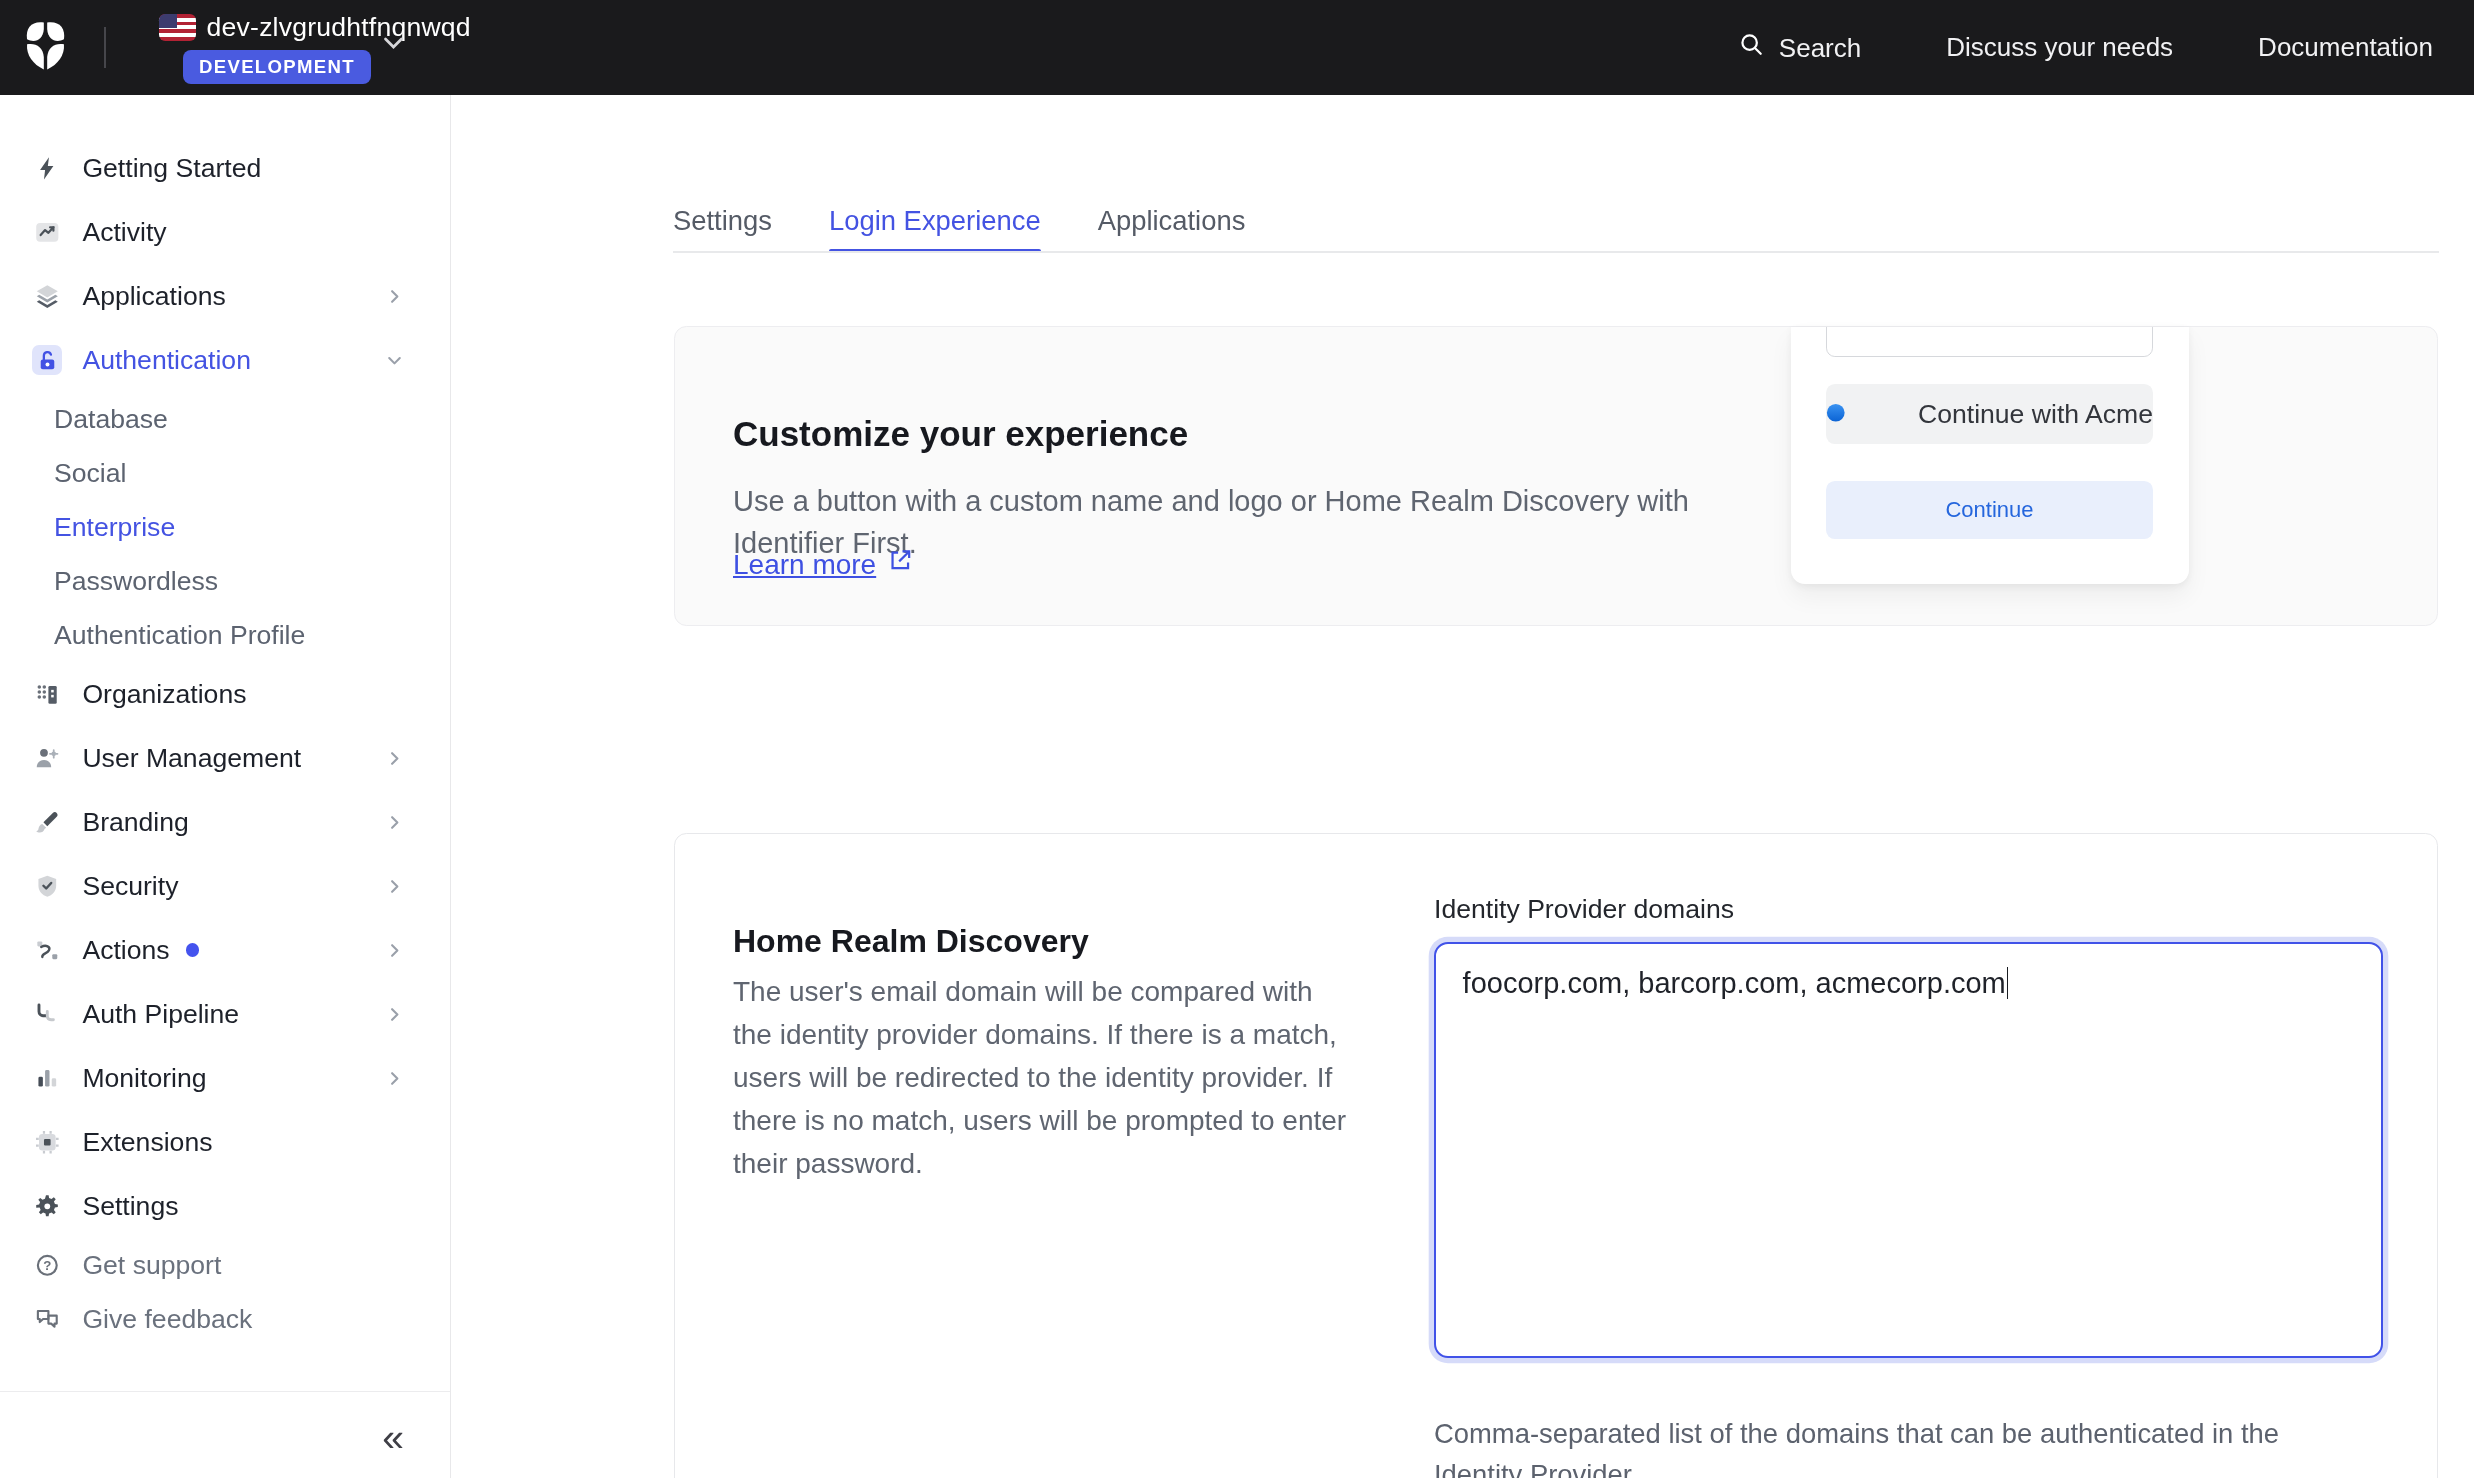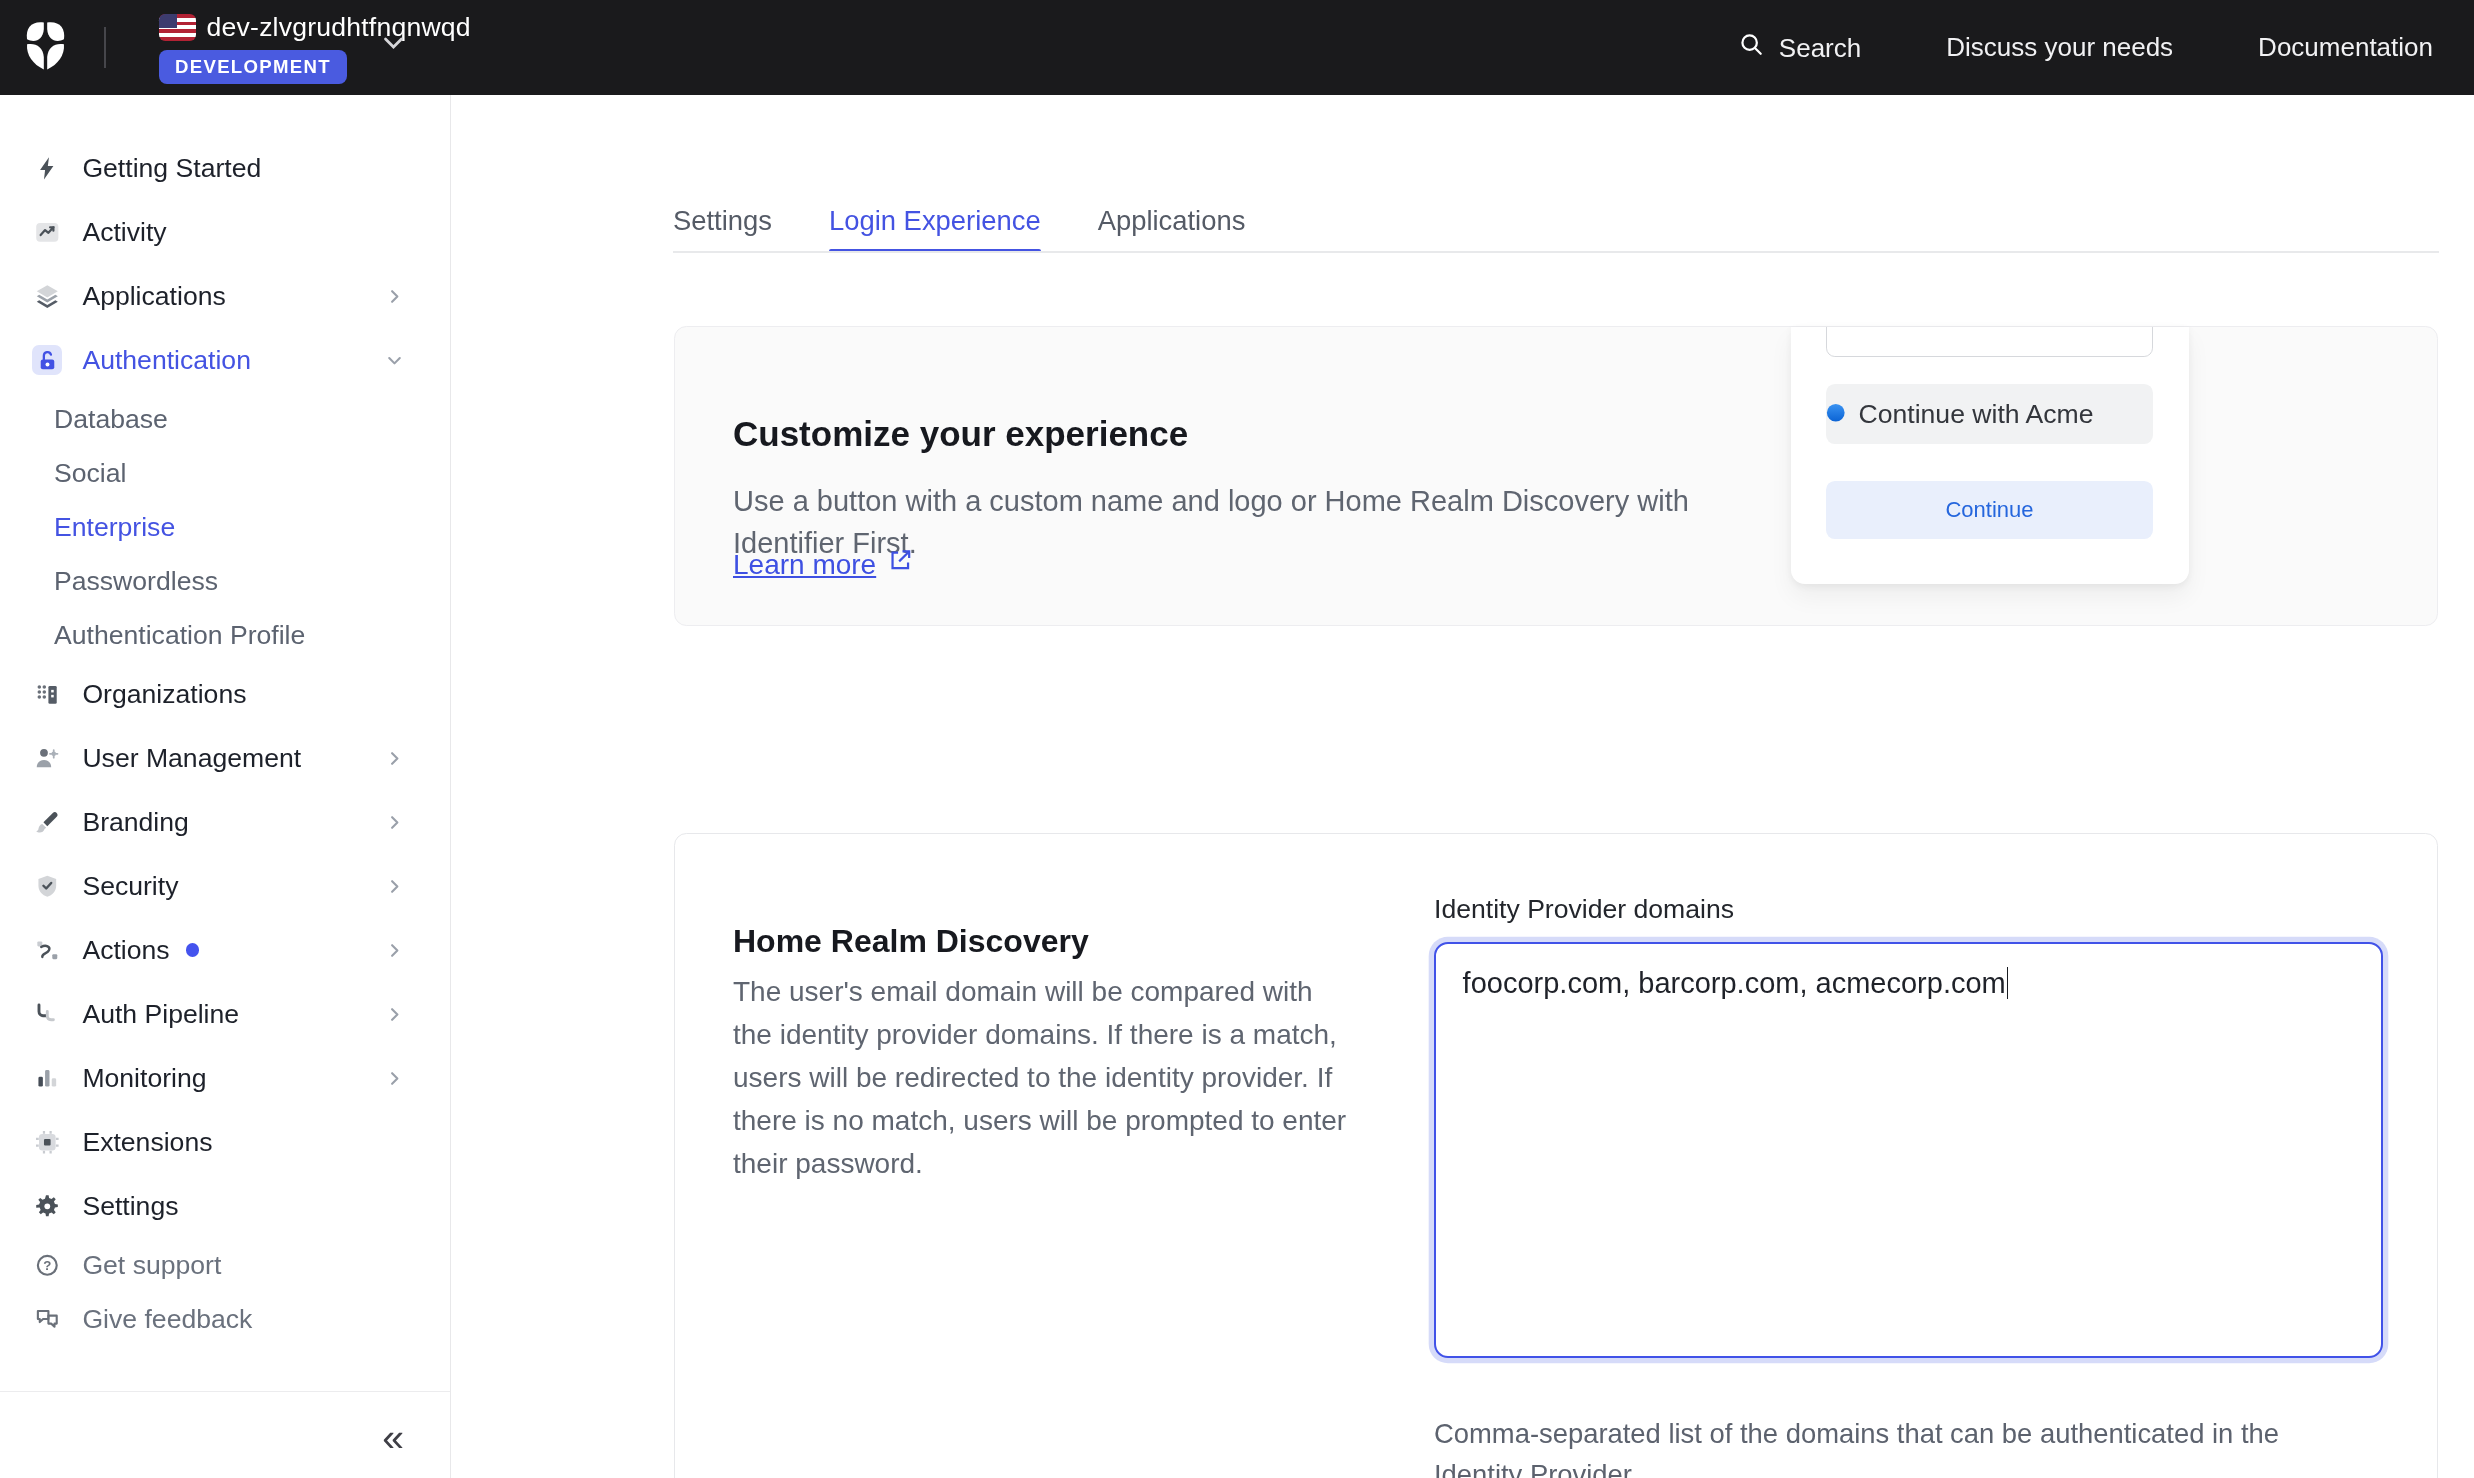--- a/index.html
+++ b/index.html
@@ -54,21 +54,21 @@
   .cust-title{position:absolute;left:58px;top:58px;font-size:35px;font-weight:600;color:#17191f;}
   .cust-body{position:absolute;left:58px;top:124px;width:960px;font-size:29px;line-height:42px;color:#5f6570;}
   .learn-more{position:absolute;left:58px;top:220px;display:flex;align-items:flex-end;gap:10.6px;cursor:pointer;
               font-size:28px;color:#3e50e2;text-decoration:underline;}
   .preview-panel{position:absolute;left:1116px;top:0;width:398px;height:257px;background:#fff;
                  border-radius:0 0 14px 14px;overflow:hidden;
                  box-shadow:0 2.7px 7px rgba(0,0,0,.05),0 12.4px 25px rgba(0,0,0,.05);}
   .preview-input{position:absolute;left:35px;top:-16px;width:327px;height:46px;background:#fff;
                  border:1.8px solid #d6d8dc;border-radius:8.9px;box-sizing:border-box;}
   .idp-btn{position:absolute;left:35px;top:57px;width:327px;height:60px;background:#f1f2f3;border-radius:8.9px;
-           display:flex;align-items:center;justify-content:flex-start;gap:13px;font-size:26.6px;color:#33363c;cursor:pointer;}
+           display:flex;align-items:center;justify-content:space-between;gap:13px;font-size:26.6px;color:#33363c;cursor:pointer;}
   .cont-btn{position:absolute;left:35px;top:154px;width:327px;height:58px;background:#e9effc;border-radius:8.9px;
             display:flex;align-items:center;justify-content:center;font-size:22px;font-weight:500;cursor:pointer;}
 
   
   .sec-title{position:absolute;left:280px;top:708px;font-size:42px;font-weight:600;color:#17191f;}
   .sec-sub{position:absolute;left:280px;top:768px;font-size:29px;color:#5f6570;}
   .sec-card{position:absolute;left:221px;top:738px;width:1764px;height:708px;background:#fff;
             border:0.9px solid #e7e8eb;border-radius:12.4px;box-sizing:border-box;}
   .hrd-title{position:absolute;left:58px;top:57px;font-size:32px;font-weight:600;color:#17191f;}
   .hrd-body{position:absolute;left:58px;top:108px;width:620px;font-size:28px;line-height:43px;color:#5f6570;}
@@ -98,21 +98,21 @@
     </span>
     <span class="topbar-divider"></span>
 
     <div class="tenant">
       <div class="tenant-row">
         <span class="flag">
             <span class="canton"></span>
           </span>
         <span class="tenant-name">dev-zlvgrudhtfnqnwqd</span>
       </div>
-      <span class="env-badge" style="background: rgb(74, 91, 224);">DEVELOPMENT</span>
+      <span class="env-badge" style="background: rgb(74, 91, 224); margin-left: 24px;">DEVELOPMENT</span>
     </div>
     <span class="tenant-chevron">
       <svg width="23" height="16" viewBox="0 0 18 14" fill="none">
           <path d="M2 3.5 9 10.5 16 3.5" stroke="#d6d6da" stroke-width="2.4" stroke-linecap="round"></path>
         </svg>
     </span>
 
     <nav class="topnav" id="topnav">
         <div class="topnav-item">
           <span><svg width="26.6" height="26.6" viewBox="0 0 24 24" fill="none">

